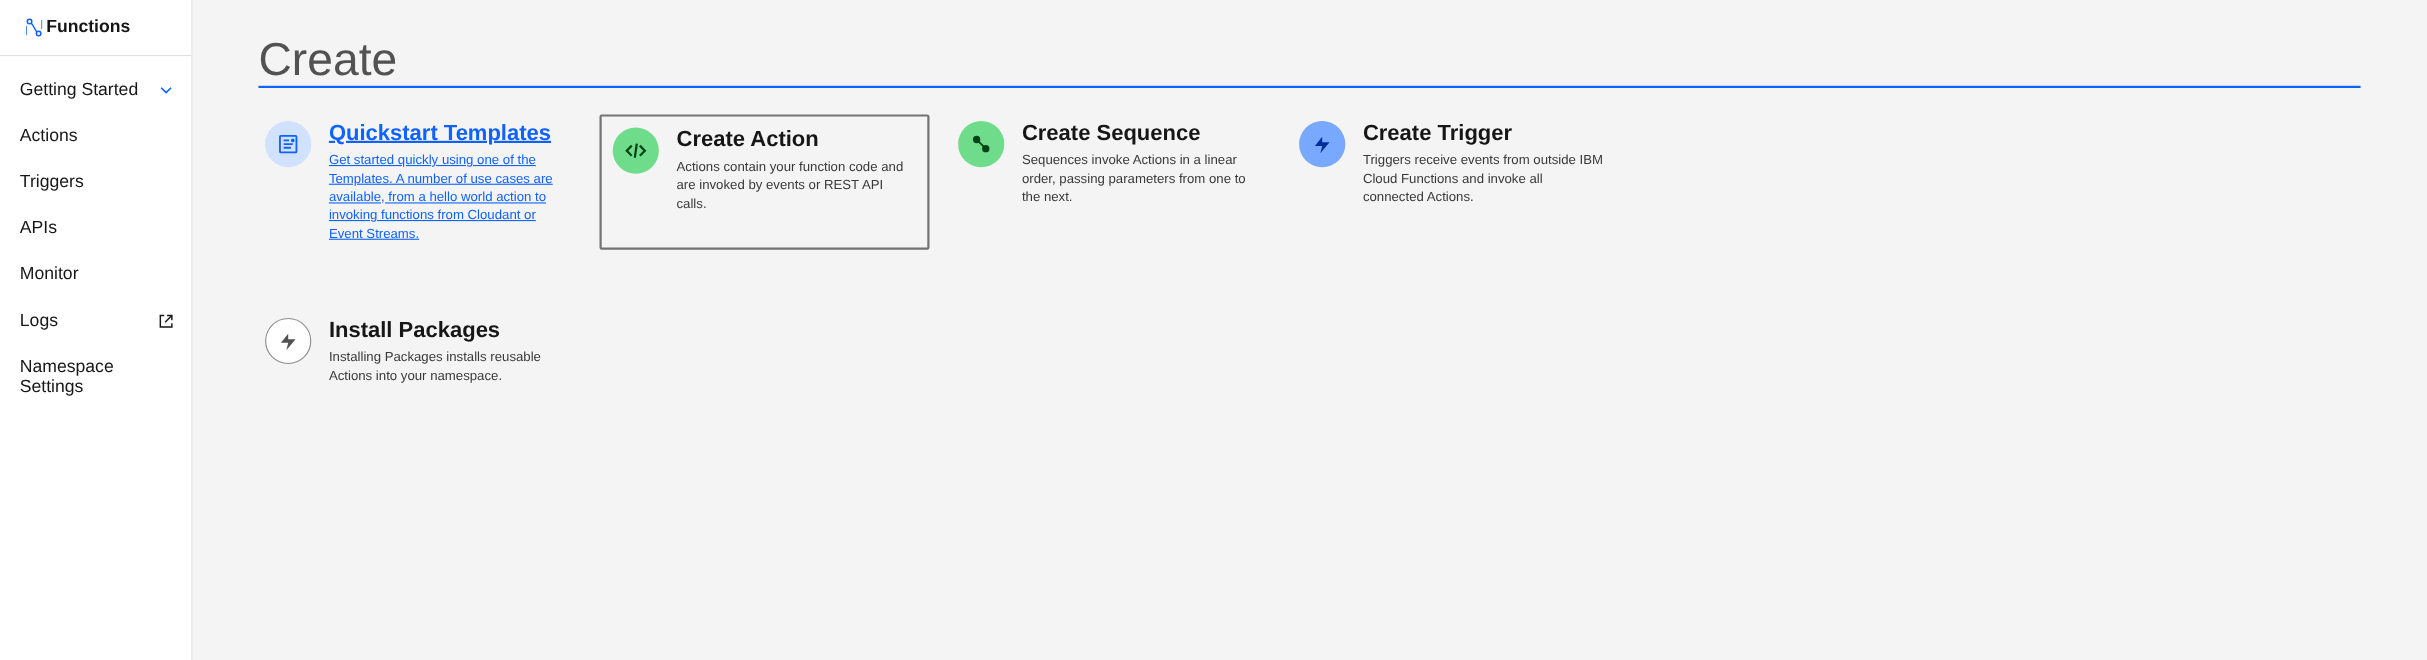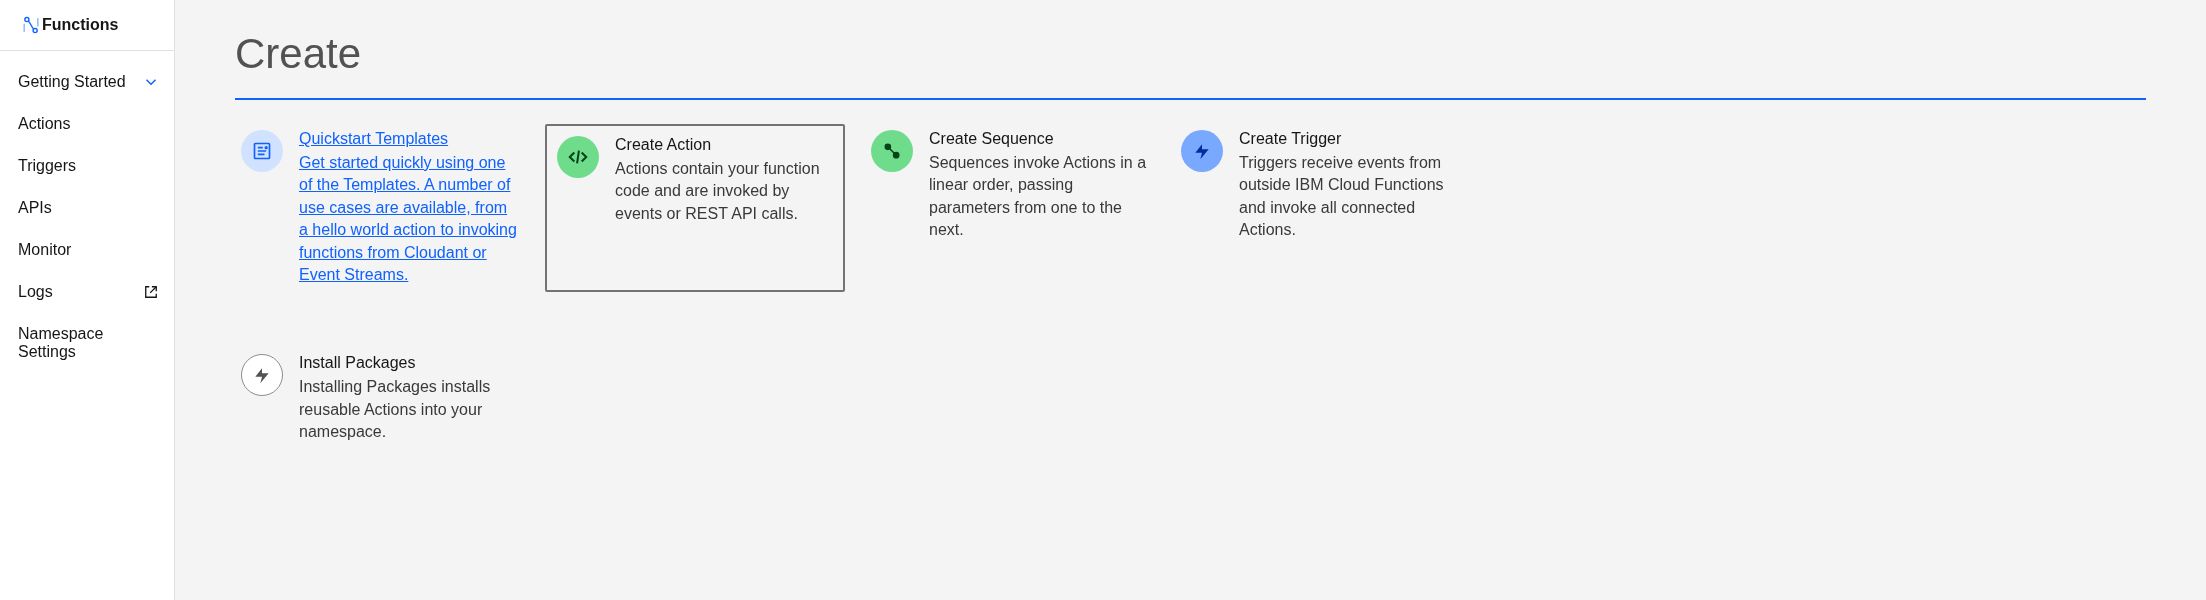--- a/index.html
+++ b/index.html
@@ -57,21 +57,20 @@
   
   .main {
     flex: 1;
     padding: 30px 60px 30px 60px;
     overflow: auto;
   }
   .page-title {
     font-size: 42px;
     font-weight: 300;
     color: #525252;
-    margin-bottom: 20px;
   }
   hr.divider {
     border: none;
     border-top: 2px solid #0f62fe;
     margin-bottom: 24px;
   }
   .cards {
     display: flex;
     flex-wrap: wrap;
     gap: 28px 20px;
@@ -98,26 +97,26 @@
     align-items: center;
     justify-content: center;
     flex-shrink: 0;
   }
   .card.quickstart .icon-wrap { background: #d0e2ff; }
   .card.action .icon-wrap { background: #6fdc8c; }
   .card.sequence .icon-wrap { background: #6fdc8c; }
   .card.trigger .icon-wrap { background: #78a9ff; }
   .card.packages .icon-wrap { background: #ffffff; border:1px solid #8d8d8d; }
   .card h3 {
-    font-size: 16px;
-    font-weight: 400;
+    font-size: 20px;
+    font-weight: 700;
     margin-bottom: 4px;
   }
   .card p {
-    font-size: 16px;
+    font-size: 12px;
     line-height: 1.4;
     color: #393939;
   }
   .card.quickstart h3, .card.quickstart p {
     color: #0f62fe;
     text-decoration: underline;
   }
   .row2 { width:100%; }
 </style>
 </head>

